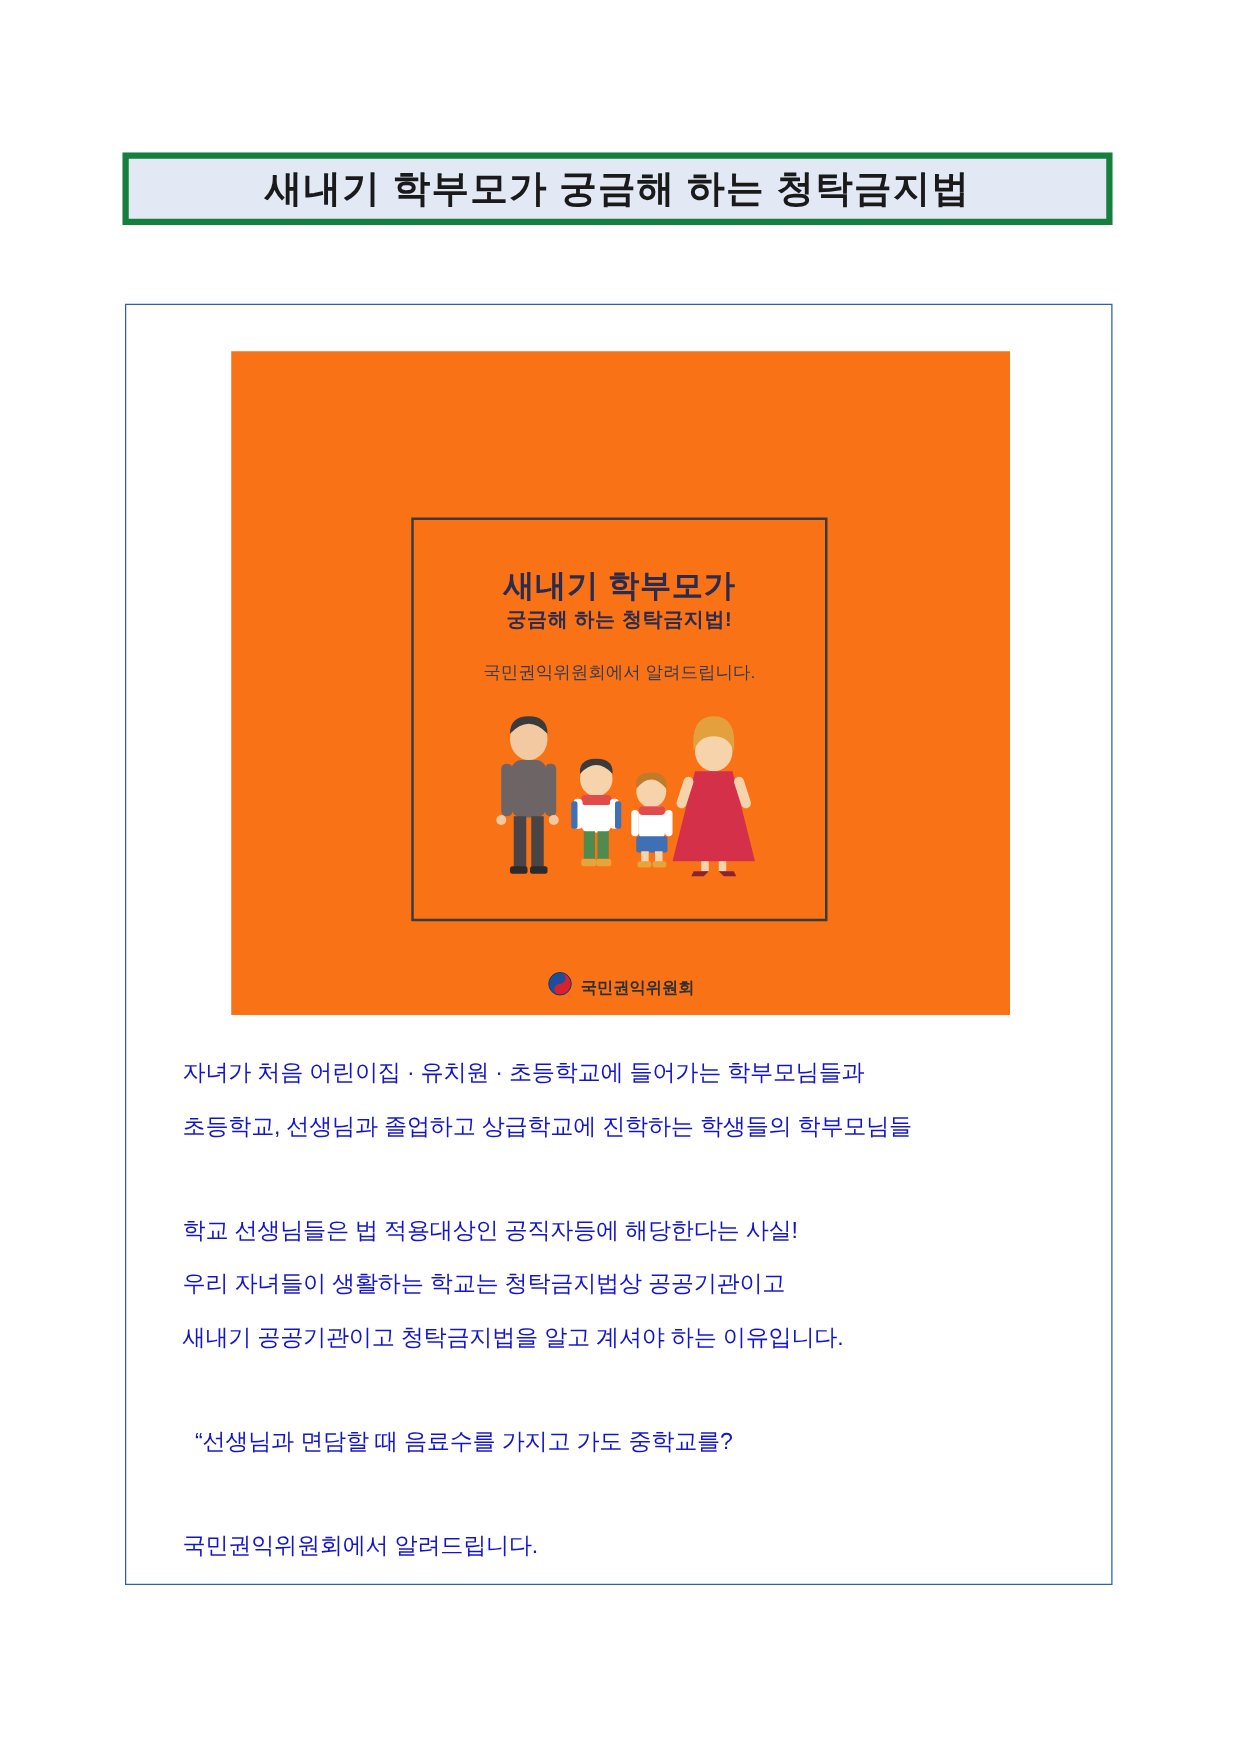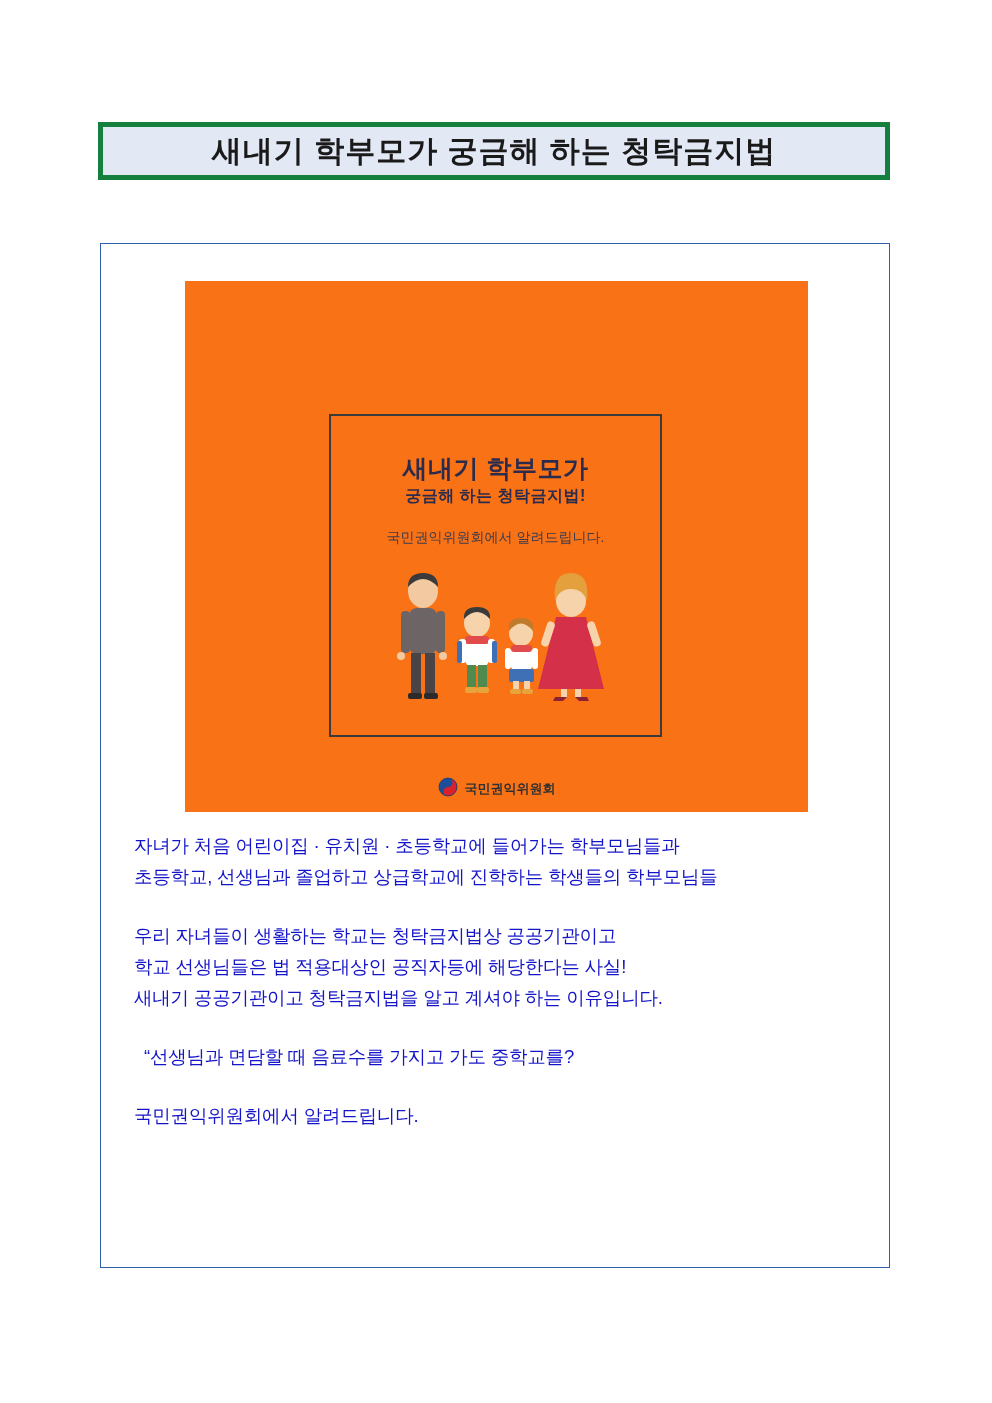--- a/index.html
+++ b/index.html
@@ -129,21 +129,21 @@
     position: absolute;
     left: 33px;
     top: 586px;
     width: 726px;
     color: #1414c8;
     font-size: 18.5px;
     line-height: 31px;
     letter-spacing: -0.2px;
   }
   .body-text p {
-    margin: 0;
+    margin: 12px;
     white-space: nowrap;
   }
   .para-gap {
     height: 28px;
   }
   .indent {
     padding-left: 10px;
   }
 </style>
 </head>
@@ -243,22 +243,22 @@
   <div class="body-text">
 
     <div>
       <p>자녀가 처음 어린이집 · 유치원 · 초등학교에 들어가는 학부모님들과</p>
       <p>초등학교, 선생님과 졸업하고 상급학교에 진학하는 학생들의 학부모님들</p>
     </div>
 
     <div class="para-gap"></div>
 
     <div>
+      <p>학교 선생님들은 법 적용대상인 공직자등에 해당한다는 사실!</p>
       <p>우리 자녀들이 생활하는 학교는 청탁금지법상 공공기관이고</p>
-      <p>학교 선생님들은 법 적용대상인 공직자등에 해당한다는 사실!</p>
       <p>새내기 공공기관이고 청탁금지법을 알고 계셔야 하는 이유입니다.</p>
     </div>
 
     <div class="para-gap"></div>
 
     <div class="indent">
       <p>“선생님과 면담할 때 음료수를 가지고 가도 중학교를?</p>
     </div>
 
     <div class="para-gap"></div>

